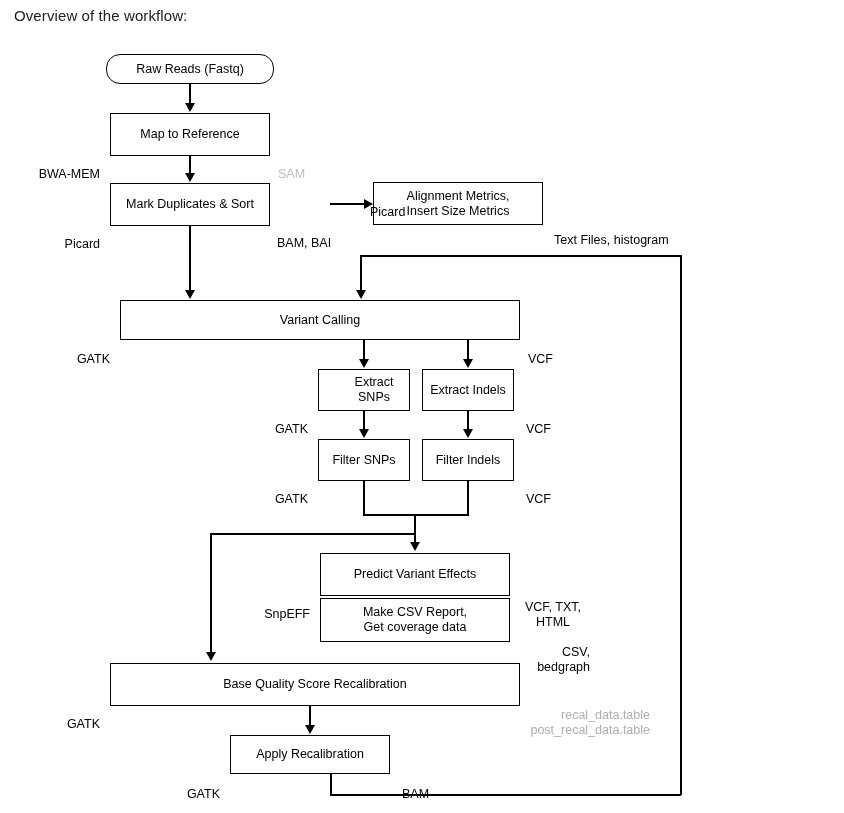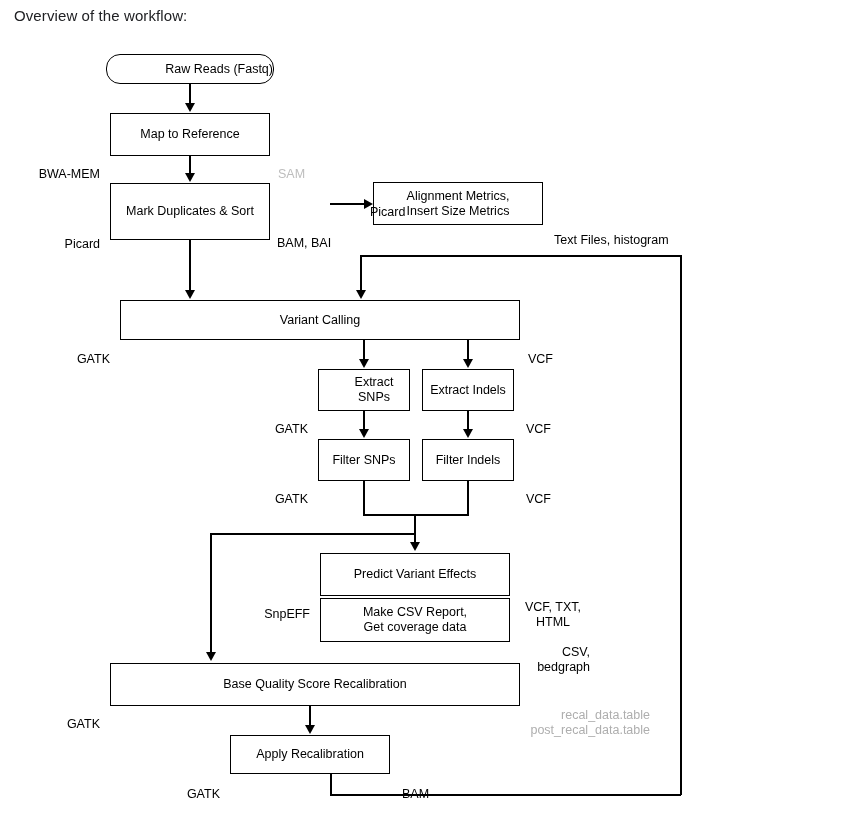--- a/index.html
+++ b/index.html
@@ -36,21 +36,21 @@
     display: flex;
     align-items: center;
     justify-content: center;
     text-align: center;
     font-size: 12.5px;
     line-height: 15px;
     color: #000000;
     white-space: pre-line;
     z-index: 3;
   }
-  .node.rounded { border-radius: 14px; justify-content: flex-end; }
+  .node.rounded { border-radius: 14px; }
 
   
   .label {
     position: absolute;
     font-size: 12.5px;
     line-height: 15px;
     color: #000000;
     white-space: pre-line;
     z-index: 4;
     margin-top: 40px;
@@ -94,21 +94,21 @@
   <div id="page-title">Overview of the workflow:</div>
 
   <div class="node rounded" style="left:106px; top:54px; width:168px; height:30px;">
     <span>Raw Reads (Fastq)</span>
   </div>
 
   <div class="node" style="left:110px; top:113px; width:160px; height:43px;">
     <span>Map to Reference</span>
   </div>
 
-  <div class="node" style="left:110px; top:183px; width:160px; height:57px;">
+  <div class="node" style="left:110px; top:183px; width:160px; height:43px;">
     <span>Mark Duplicates &amp; Sort</span>
   </div>
 
   <div class="node" style="left:373px; top:182px; width:170px; height:43px;">
     <span>Alignment Metrics,
 Insert Size Metrics</span>
   </div>
 
   <div class="node" style="left:120px; top:300px; width:400px; height:40px;">
     <span>Variant Calling</span>

